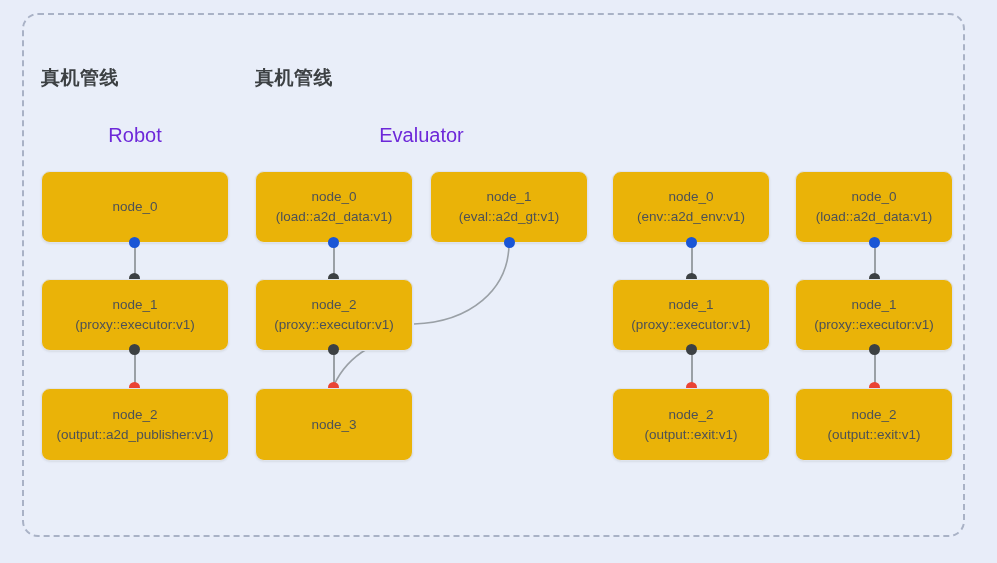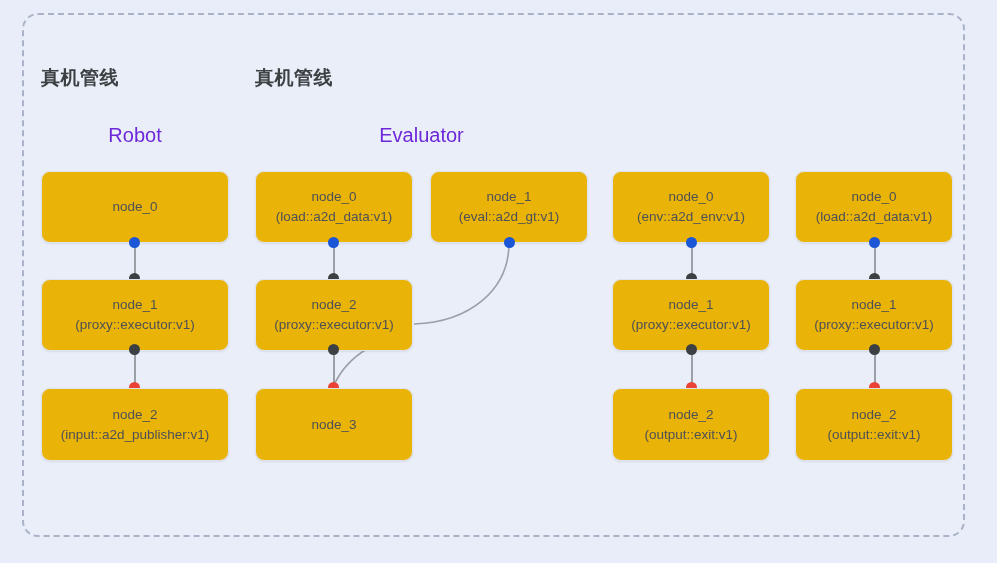--- a/index.html
+++ b/index.html
@@ -135,21 +135,21 @@
   <div class="port port-black" style="left:129px; top:273px;"></div>
   <div class="node-box" style="left:41px; top:279px; width:188px; height:72px;">
     <div class="node-name">node_1</div>
     <div class="node-type">(proxy::executor:v1)</div>
   </div>
   <div class="port port-black" style="left:129px; top:344px;"></div>
 
   <div class="port port-red" style="left:129px; top:382px;"></div>
   <div class="node-box" style="left:41px; top:388px; width:188px; height:73px;">
     <div class="node-name">node_2</div>
-    <div class="node-type">(input::a2d_publisher:v1)</div>
+    <div class="node-type">(output::a2d_publisher:v1)</div>
   </div>
 
   <div class="node-box" style="left:255px; top:171px; width:158px; height:72px;">
     <div class="node-name">node_0</div>
     <div class="node-type">(load::a2d_data:v1)</div>
   </div>
   <div class="port port-in-blue" style="left:328px; top:237px;"></div>
 
   <div class="node-box" style="left:430px; top:171px; width:158px; height:72px;">
     <div class="node-name">node_1</div>

